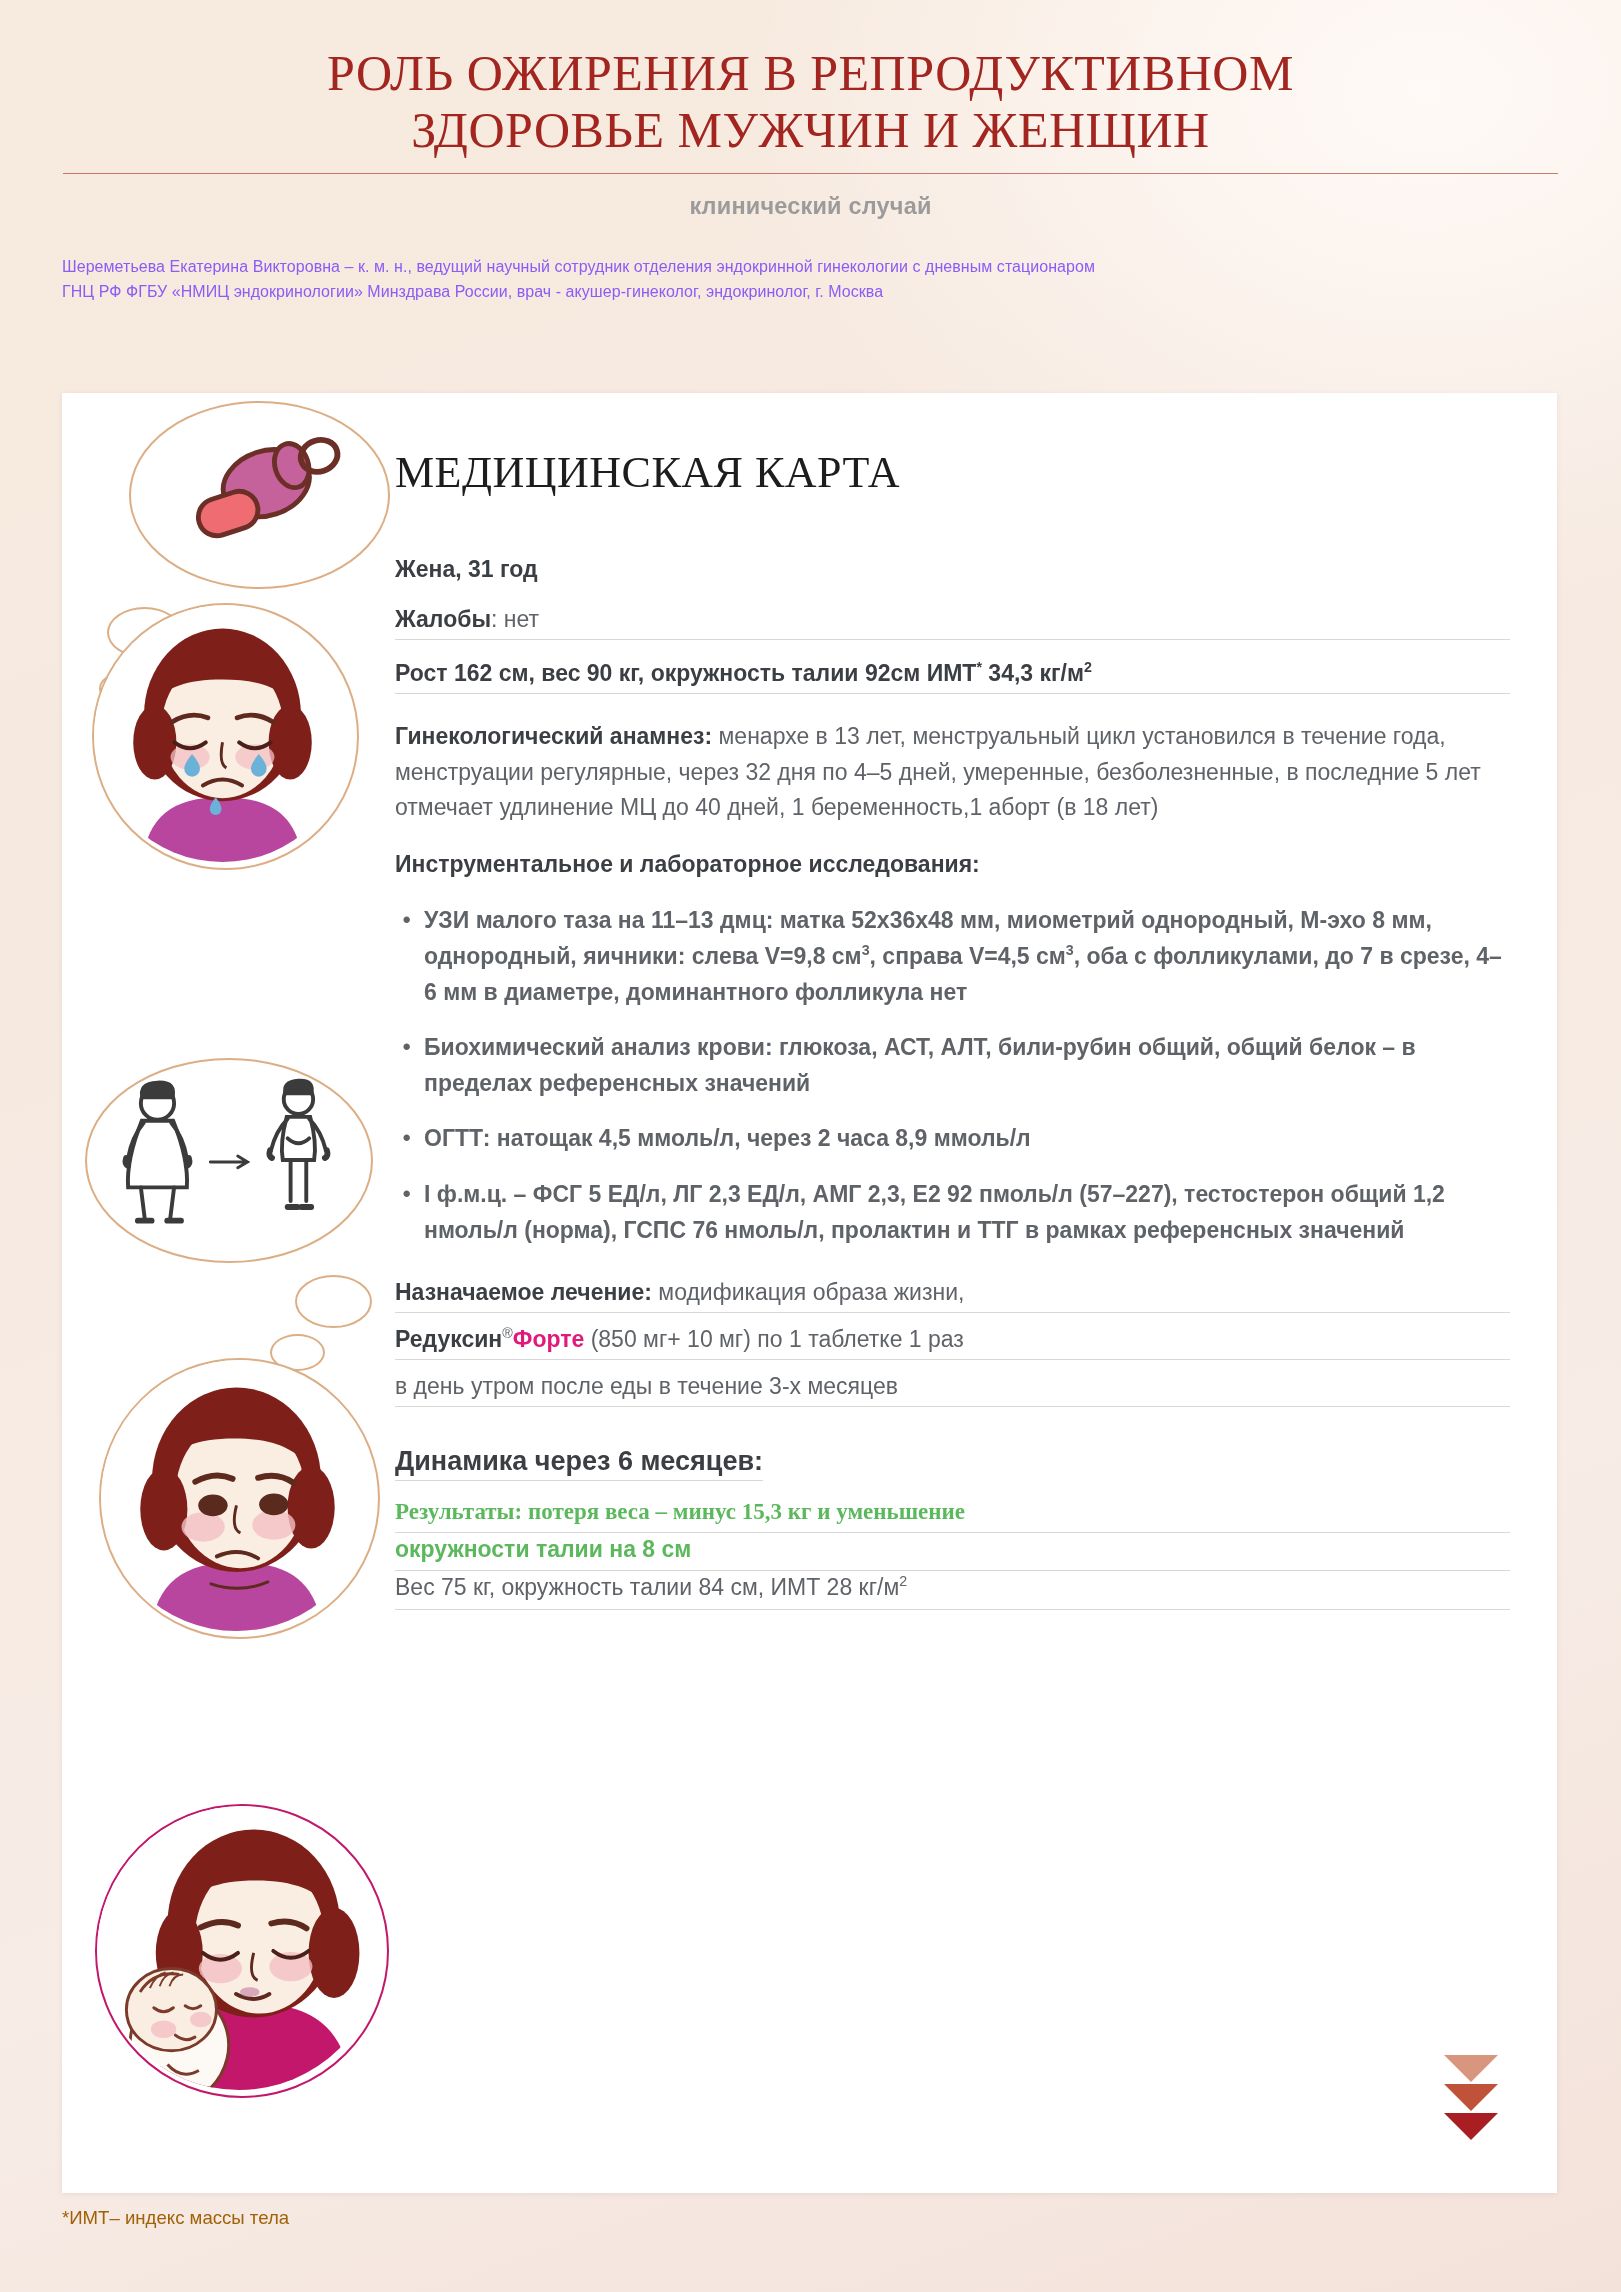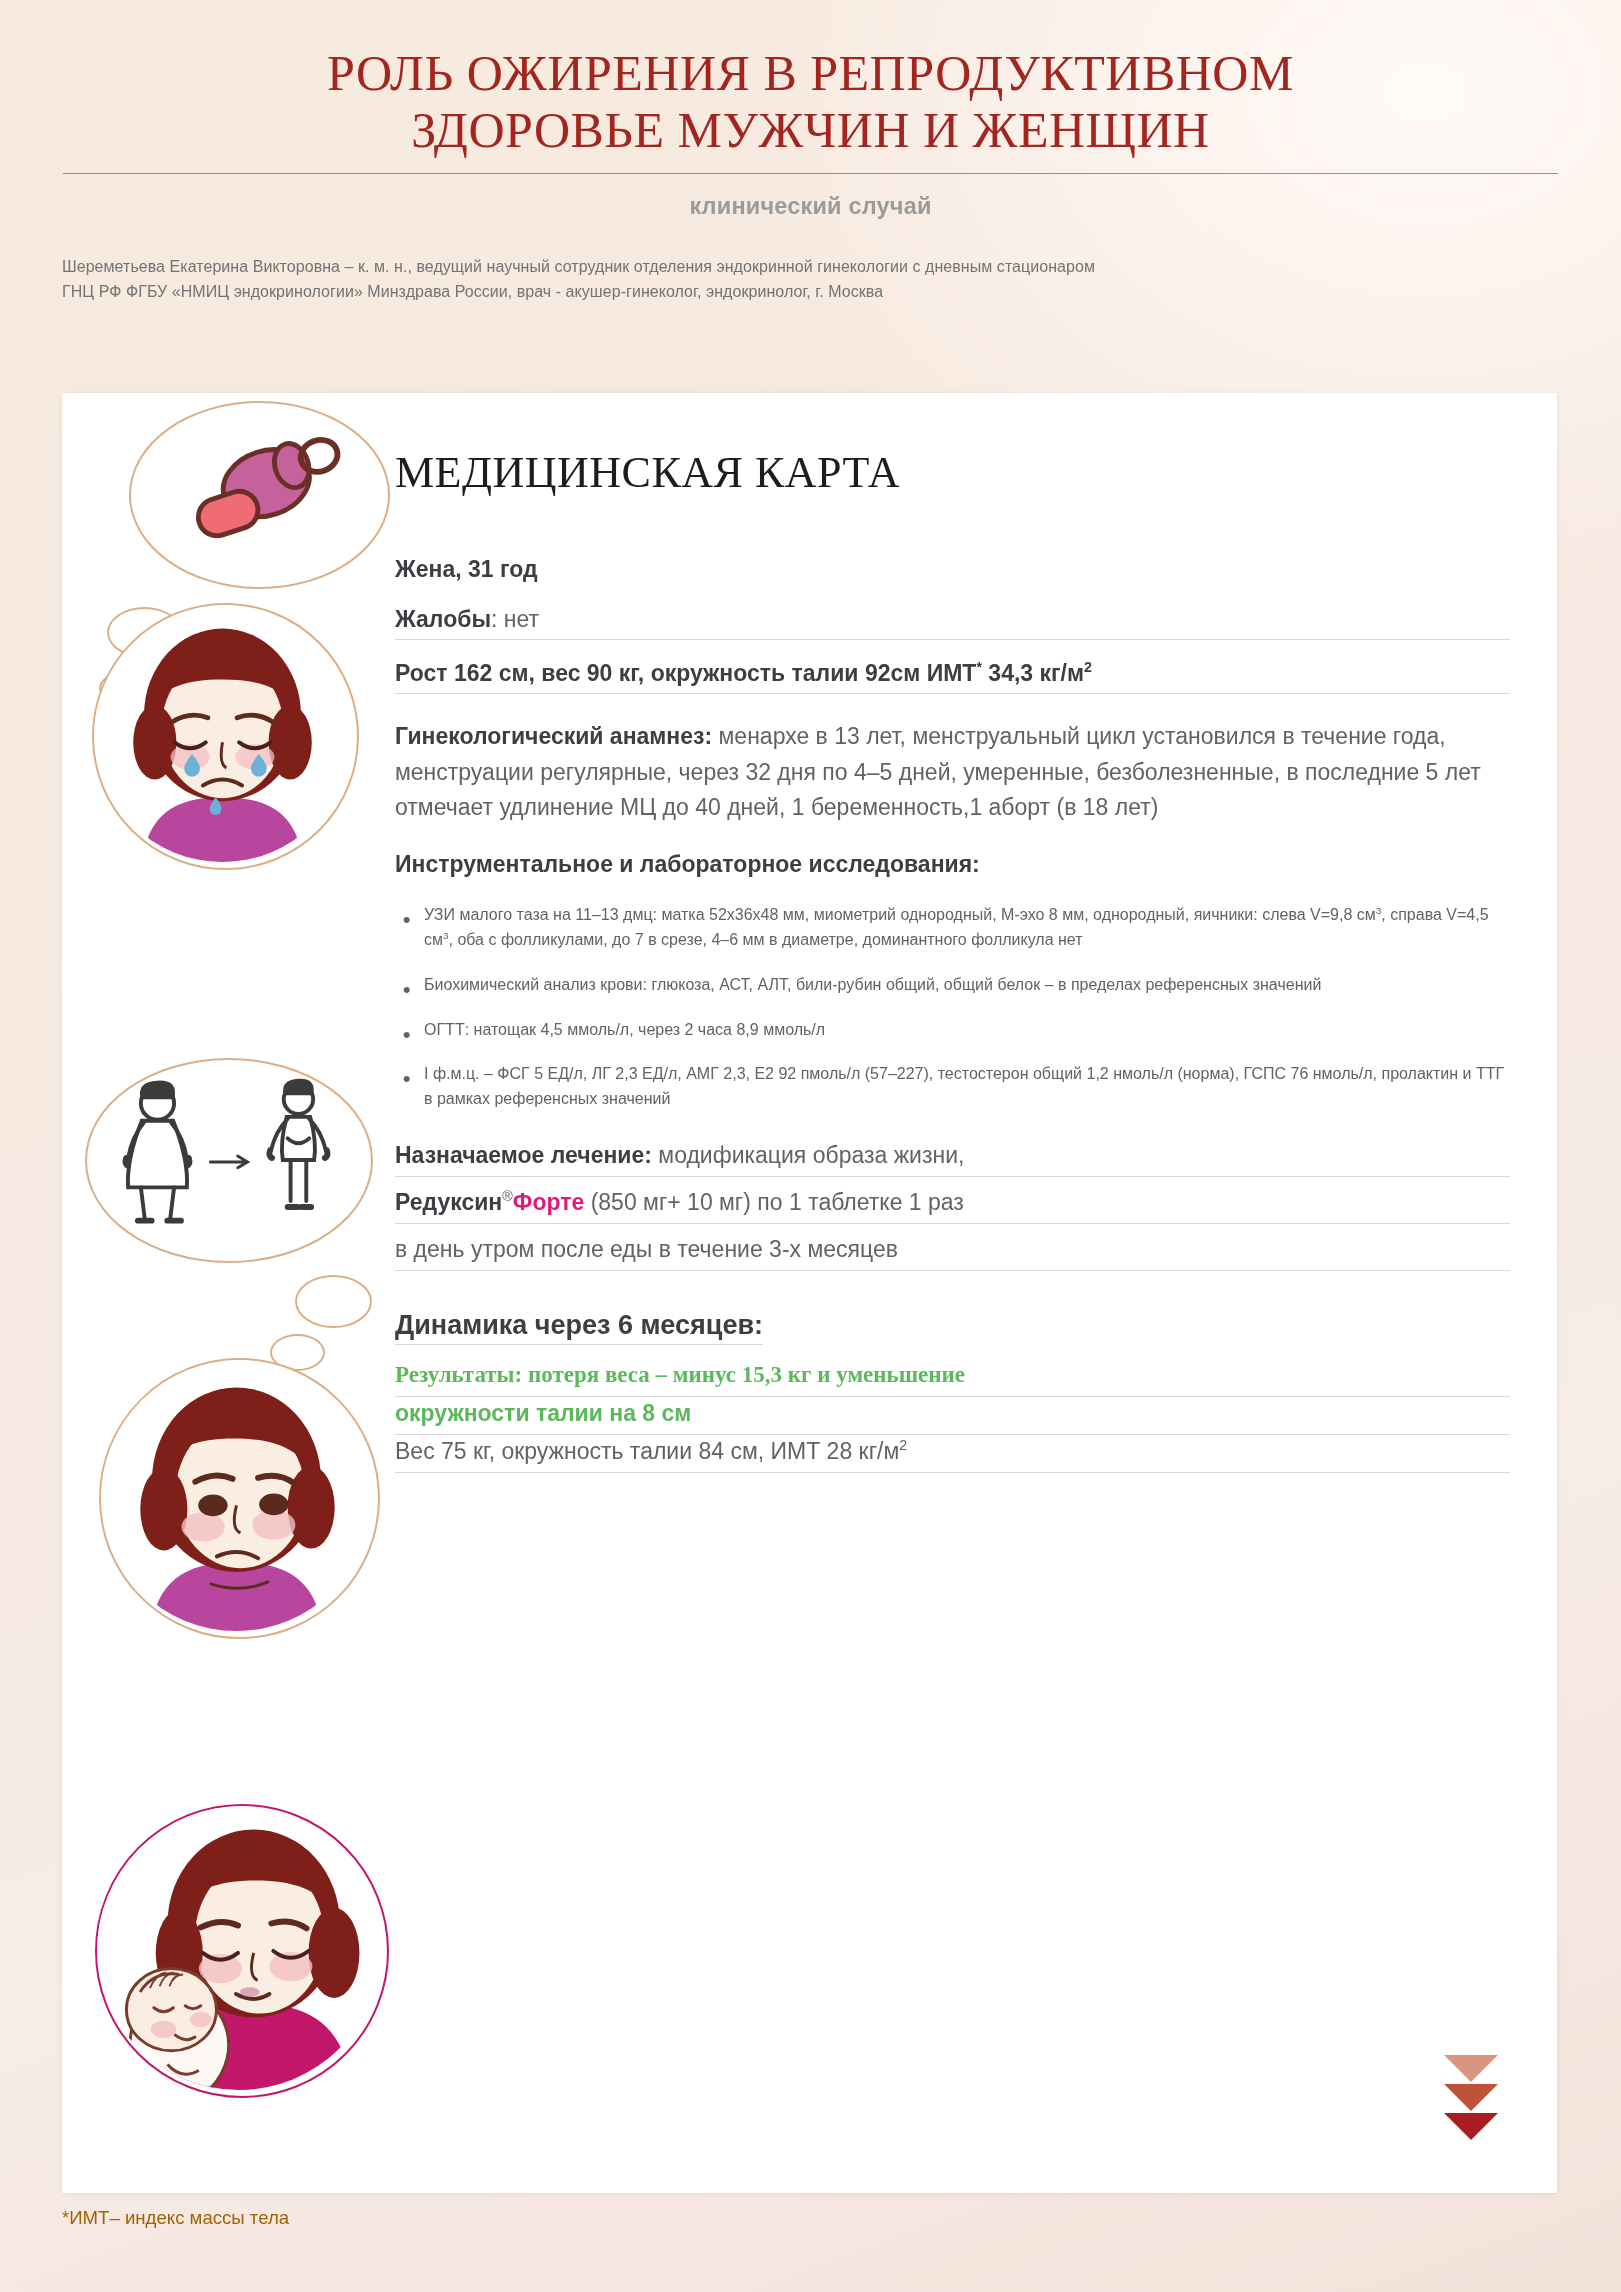--- a/index.html
+++ b/index.html
@@ -33,21 +33,21 @@
     text-align:center;
     color:#9b9b9b;
     font-size:23.5px;
     font-weight:bold;
     margin-top:19.6px;
     letter-spacing:0.2px;
   }
   .authors {
     margin:35px 0 0 62px;
     width:1500px;
-    color:#737373;
+    color:#8b5cf6;
     font-size:16px;
     line-height:1.55;
     letter-spacing:0.05px;
   }
 
   
   .card {
     position:absolute;
     left:62px; top:393px;
     width:1495px; height:1800px;
@@ -74,22 +74,22 @@
   .line { font-size:23px; color:#5f6368; line-height:1.45; }
   .b { font-weight:bold; color:#3b3e42; }
   .mb14 { margin-bottom:16.7px; }
   .mb24 { margin-bottom:24.5px; }
   .ul { border-bottom:1px solid #d8d8d8; padding-bottom:2.9px; }
 
   .para { font-size:23px; color:#5f6368; line-height:1.56; margin-bottom:21.6px; }
 
   ul.bullets { list-style:none; margin:0; padding:0; }
   ul.bullets li {
-    font-size:16px; color:#5f6368; line-height:1.56;
-    margin:0 0 19.6px 0; padding-left:29px; position:relative;
+    font-size:23px; color:#5f6368; line-height:1.56;
+    margin:0 0 19.6px 0; padding-left:29px; position:relative;font-weight:bold;
   }
   ul.bullets li:before {
     content:"•"; position:absolute; left:7.8px; top:-1px;
     color:#5f6368; font-size:22.5px;
   }
   sup { font-size:.62em; vertical-align:super; }
 
   .forte { color:#e0197b; font-weight:bold; }
   .reg { font-size:.62em; vertical-align:super; }
   .green { color:#5cb85c; font-weight:bold; }

